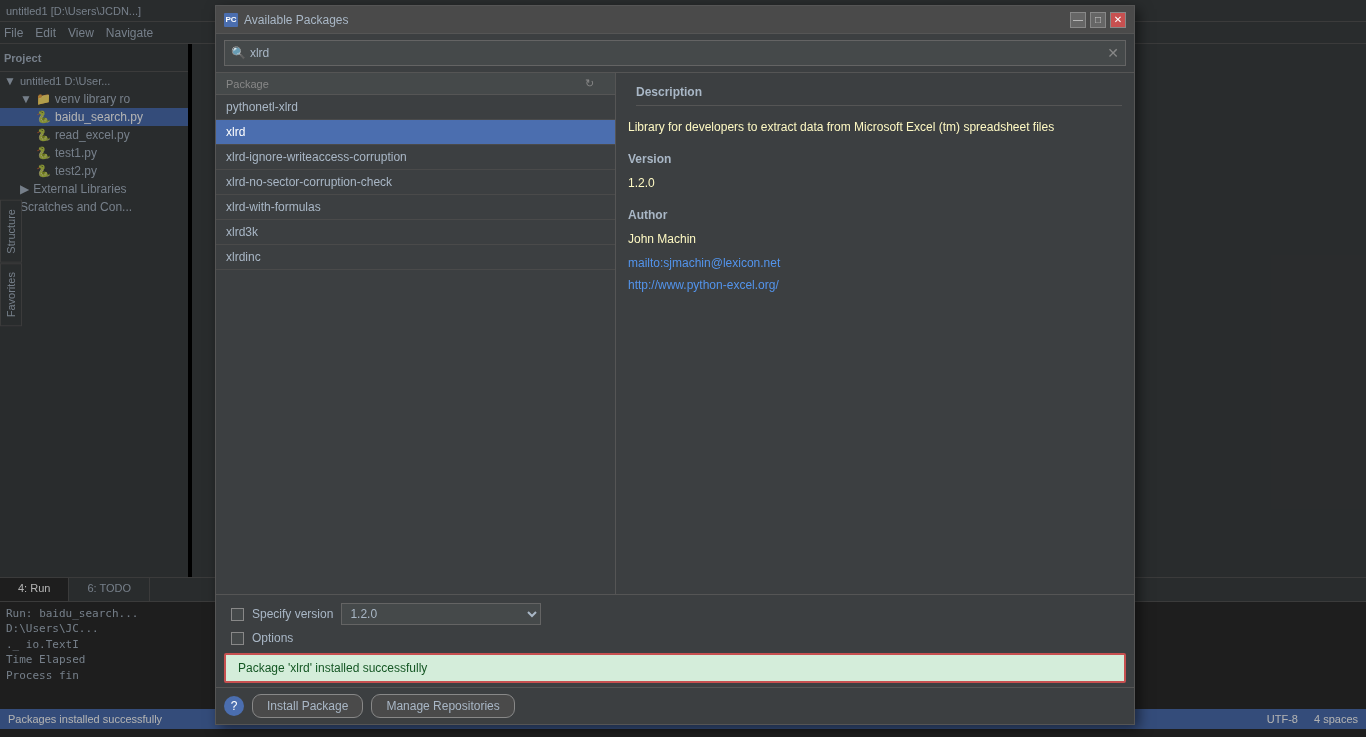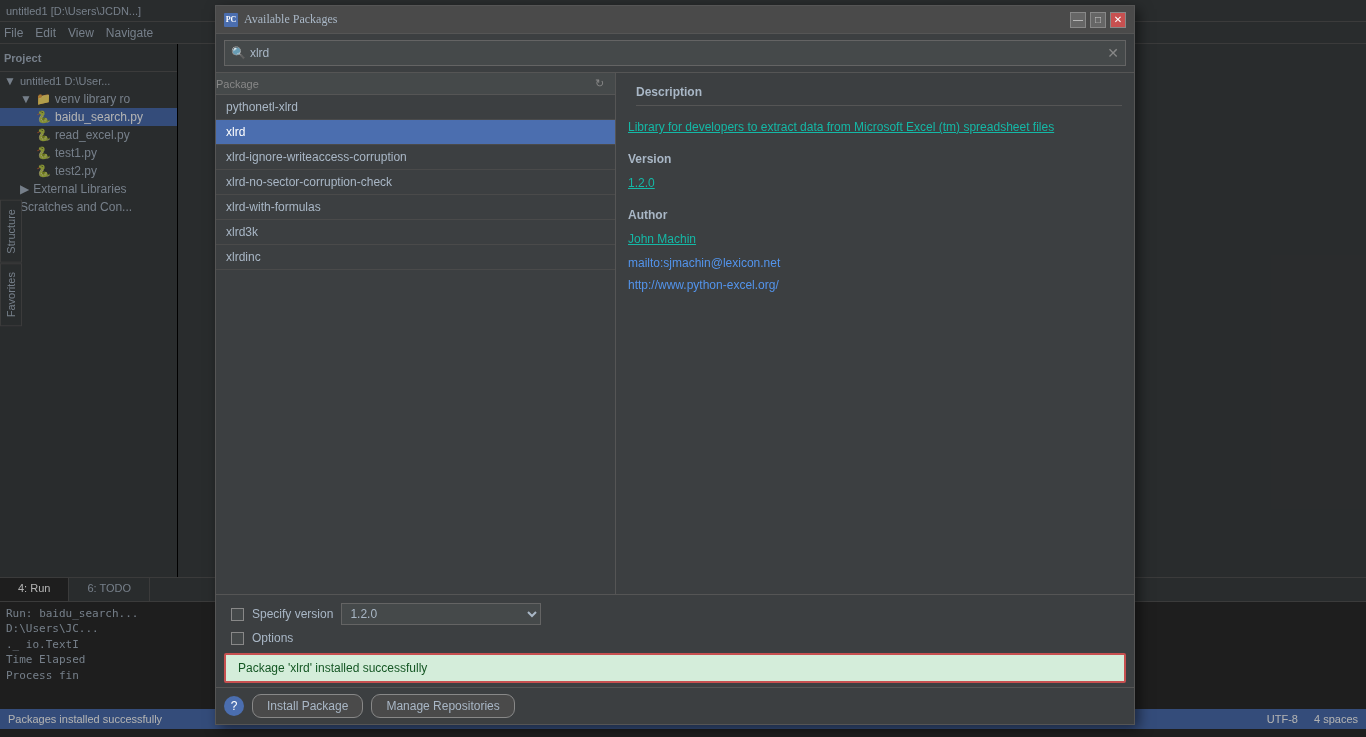--- a/index.html
+++ b/index.html
@@ -42,25 +42,25 @@
     .ide-menu-item {
       color: #a9b7c6;
       font-size: 12px;
       cursor: pointer;
     }
 
     
     .ide-sidebar {
       position: absolute;
       top: 0; left: 0;
-      width: 178px;
+      width: 192px;
       top: 44px;
       bottom: 140px;
       background: #3c3f41;
-      border-right: 1px solid #000000;
+      border-right: 4px solid #000000;
       overflow: hidden;
     }
 
     .sidebar-toolbar {
       height: 28px;
       background: #3c3f41;
       display: flex;
       align-items: center;
       padding: 0 4px;
       border-bottom: 1px solid #555;
@@ -145,21 +145,20 @@
       padding: 0 8px;
       border-bottom: 1px solid #555;
       justify-content: space-between;
     }
     .dialog-title {
       font-size: 12px;
       color: #a9b7c6;
       display: flex;
       align-items: center;
       gap: 6px;
-      font-family: Liberation Serif, serif;
     }
     .dialog-controls {
       display: flex;
       gap: 4px;
     }
     .dialog-control-btn {
       width: 16px;
       height: 16px;
       background: #666;
       border: 1px solid #888;
@@ -268,23 +267,22 @@
       font-weight: bold;
       color: #a9b7c6;
       border-bottom: 1px solid #555;
       padding-bottom: 6px;
       margin-bottom: 4px;
       margin-left: 8px;
     }
 
     .desc-text {
       font-size: 12px;
-      color: #14b8a6;
+      color: #fef9c3;
       line-height: 1.5;
-      text-decoration: underline;
     }
 
     .desc-section-label {
       font-size: 12px;
       font-weight: bold;
       color: #a9b7c6;
       margin-top: 8px;
     }
 
     .desc-link {
@@ -423,21 +421,21 @@
       background: #3c3f41;
       border: 1px solid #555;
       cursor: pointer;
       white-space: nowrap;
     }
 
     
     .package-list-header {
       display: flex;
       align-items: center;
-      padding: 4px 0;
+      padding: 4px 10px;
       border-bottom: 1px solid #555;
       background: #45494a;
     }
   </style>
 </head>
 <body>
 
 <div class="ide-background">
 
   <div class="ide-titlebar">

